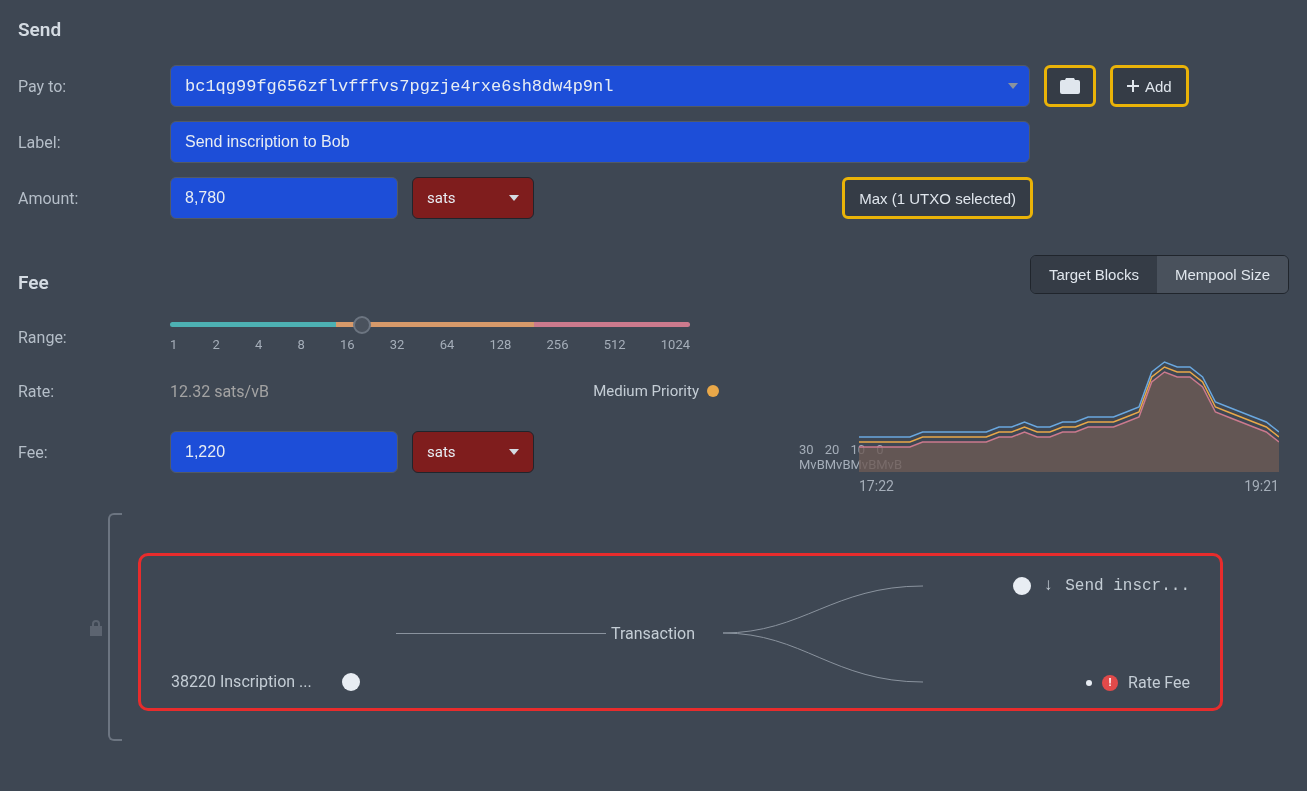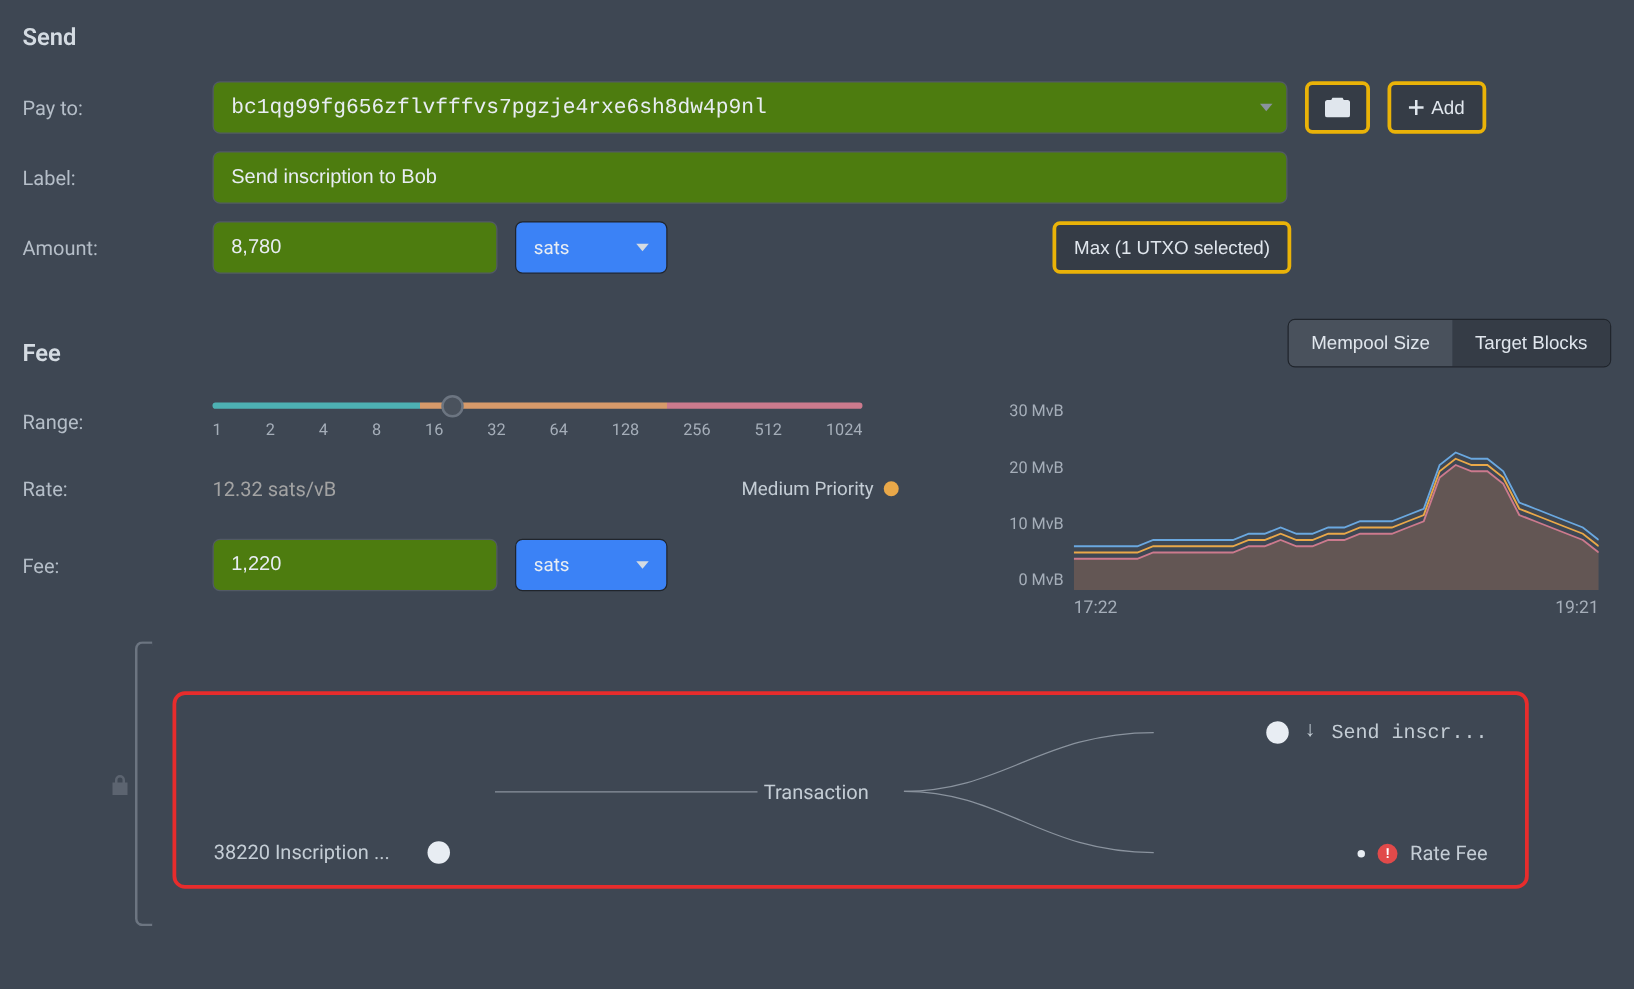--- a/index.html
+++ b/index.html
@@ -10,21 +10,21 @@
   font-size: 15px;
   width: 1307px;
   height: 791px;
   overflow: hidden;
   padding: 18px;
 }
 h2 { color: #d4dbe2; font-size: 19px; font-weight: 600; margin-bottom: 24px; }
 .form-row { display: flex; align-items: center; margin-bottom: 14px; gap: 14px; }
 .form-label { width: 138px; flex-shrink: 0; color: #b5bec8; font-size: 16px; }
 .text-input {
-  background: #4d7c0f;
+  background: #1d4ed8;
   border: 1px solid #525a65;
   border-radius: 6px;
   color: #e8edf3;
   font-size: 16px;
   padding: 8px 14px;
   height: 42px;
   outline: none;
 }
 .payto-input { width: 860px; font-family: "Courier New", monospace; font-size: 17px; position: relative; }
 .payto-wrap { position: relative; width: 860px; }
@@ -44,21 +44,21 @@
   display: inline-flex;
   align-items: center;
   justify-content: center;
   cursor: pointer;
   font-size: 15px;
   padding: 0 14px;
   gap: 6px;
 }
 .icon-btn { width: 52px; padding: 0; }
 .unit-select {
-  background: #3b82f6; border: 1px solid #20252c; border-radius: 6px;
+  background: #7f1d1d; border: 1px solid #20252c; border-radius: 6px;
   color: #e8edf3; height: 42px; width: 122px; padding: 0 14px;
   display: inline-flex; align-items: center; justify-content: space-between;
   cursor: pointer; font-size: 15px;
 }
 .caret-down {
   width: 0; height: 0; border-left: 5px solid transparent; border-right: 5px solid transparent;
   border-top: 6px solid #d4dbe2;
 }
 .fee-section { margin-top: 36px; }
 .fee-header { display: flex; justify-content: space-between; align-items: flex-end; margin-bottom: 28px; }
@@ -84,21 +84,21 @@
   left: 37%;
 }
 .slider-ticks { display: flex; justify-content: space-between; margin-top: 10px; font-size: 13px; color: #a5aeb9; }
 
 .rate-row { display: flex; align-items: flex-start; margin-top: 21px; }
 .rate-val { flex: 1; color: #a3a3a3; font-size: 16px; }
 .priority-label { color: #c4cdd5; font-size: 15px; display: flex; align-items: center; gap: 8px; }
 .priority-dot { width: 12px; height: 12px; border-radius: 50%; background: #e9a849; }
 
 .chart-area { width: 490px; }
-.chart-y { display: flex; flex-direction: column; justify-content: space-between; align-items: flex-end; height: 150px; padding-right: 8px; color: #a5aeb9; font-size: 13px; float: left; width: 60px; }
+.chart-y { display: flex; flex-direction: row; justify-content: space-between; align-items: flex-end; height: 150px; padding-right: 8px; color: #a5aeb9; font-size: 13px; float: left; width: 60px; }
 .chart-svg { width: 420px; height: 150px; display: block; }
 .chart-x { display: flex; justify-content: space-between; margin-left: 60px; width: 420px; color: #a5aeb9; font-size: 14px; margin-top: 6px; }
 
 .tx-diagram {
   margin-top: 50px;
   position: relative;
   margin-left: 120px;
 }
 .lock-icon { position: absolute; left: -50px; top: 66px; color: #5c6470; }
 .bracket-left {
@@ -161,22 +161,22 @@
     <span class="caret-down"></span>
   </div>
   <div style="flex:1"></div>
   <button class="btn" style="margin-right:256px">Max (1 UTXO selected)</button>
 </div>
 
 <div class="fee-section">
   <div class="fee-header">
     <h2 style="margin:0">Fee</h2>
     <div class="toggle-group">
+      <button class="toggle-btn">Target Blocks</button>
       <button class="toggle-btn inactive">Mempool Size</button>
-      <button class="toggle-btn">Target Blocks</button>
     </div>
   </div>
 
   <div class="fee-body">
     <div class="fee-left">
       <div class="fee-row">
         <div class="fee-row-label">Range:</div>
         <div class="slider-wrap">
           <div class="slider-track">
               <div class="slider-handle"></div>

